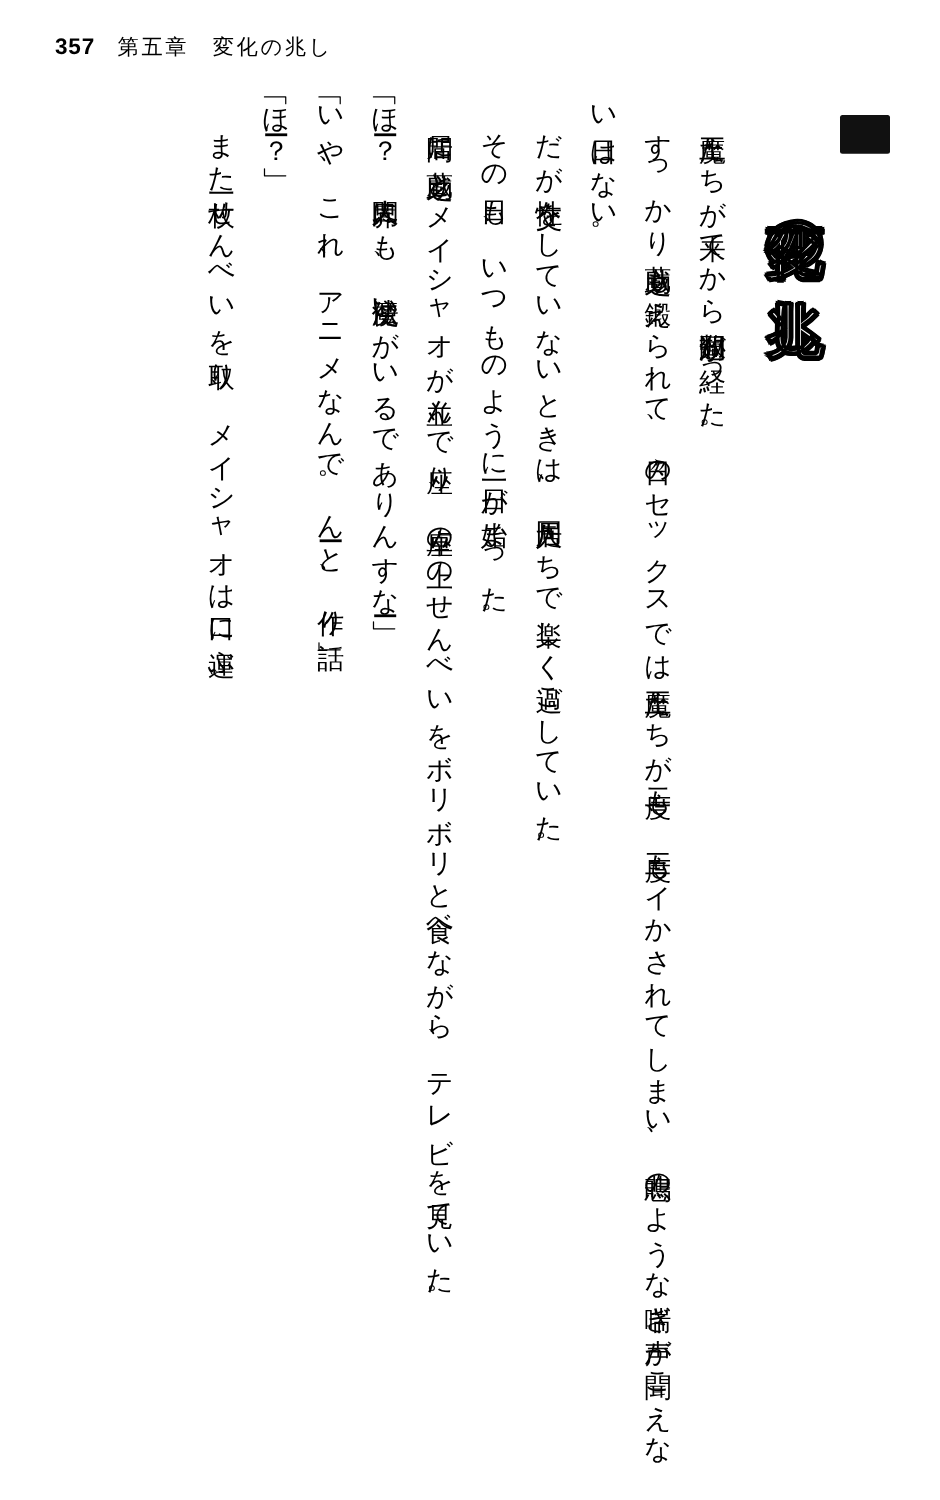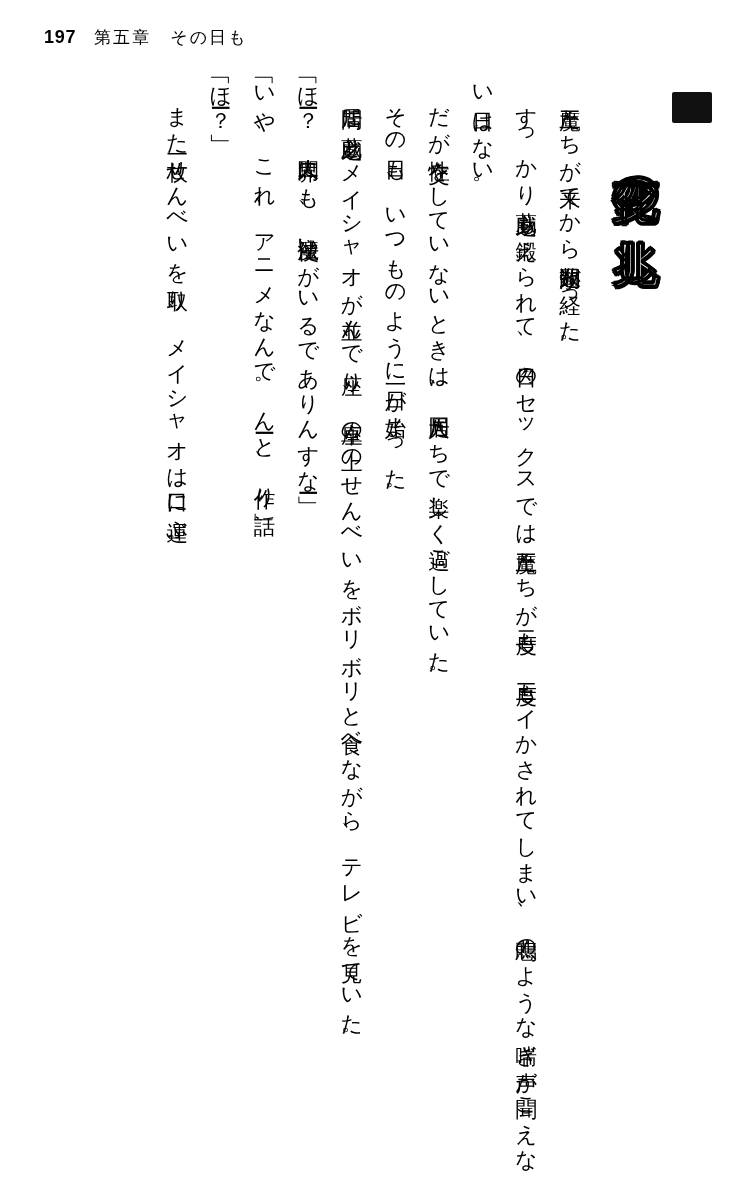--- a/index.html
+++ b/index.html
@@ -109,22 +109,22 @@
     text-indent: 1em;
   }
   .text-block p.no-indent {
     text-indent: 0;
   }
 </style>
 </head>
 <body>
 
 <div class="running-head">
-  <span class="page-number">197</span>
-  <span class="chapter-label">第五章　その日も</span>
+  <span class="page-number">357</span>
+  <span class="chapter-label">第五章　変化の兆し</span>
 </div>
 
 <div class="page-body">
 
   <div class="chapter-title-block">
     <div class="chapter-num">第五章</div>
     <div class="chapter-name">変化の兆し</div>
   </div>
 
   <div class="text-block">

